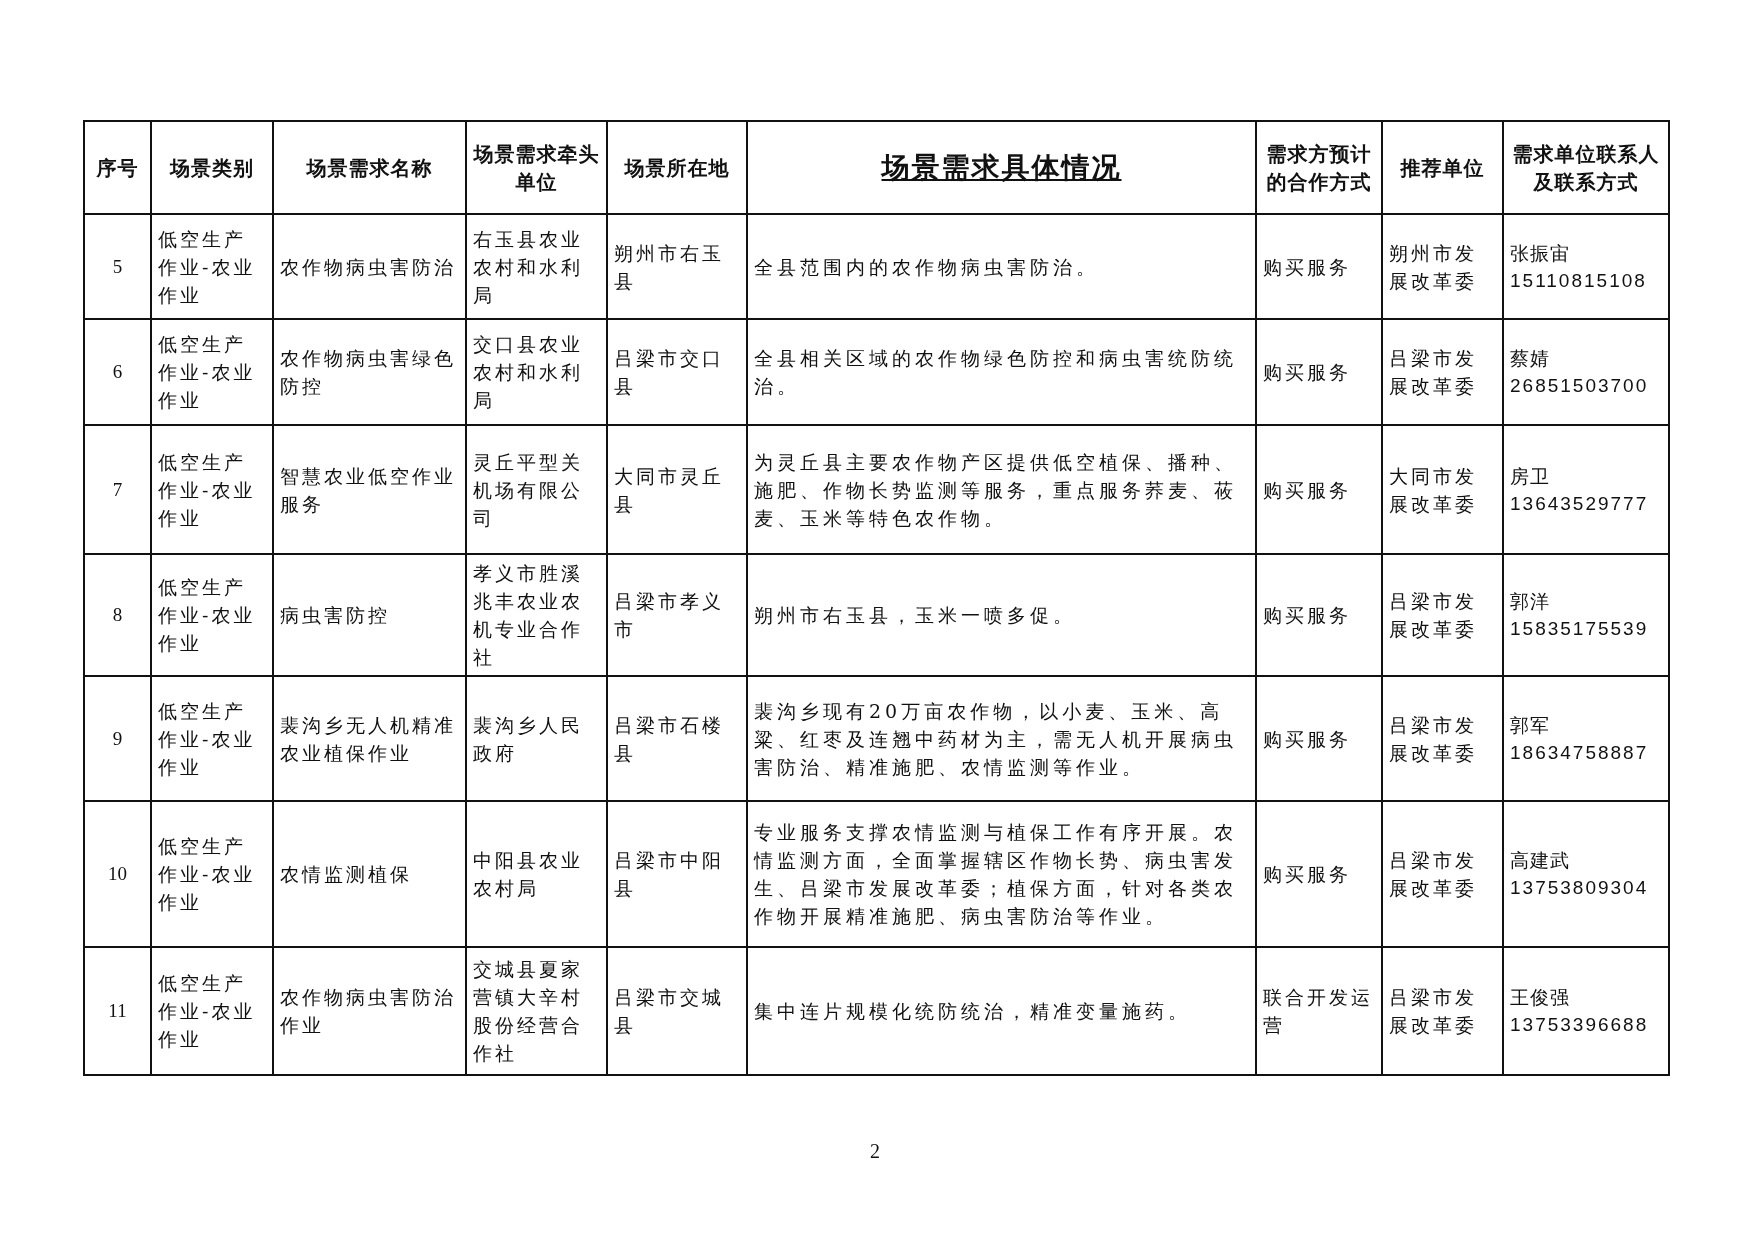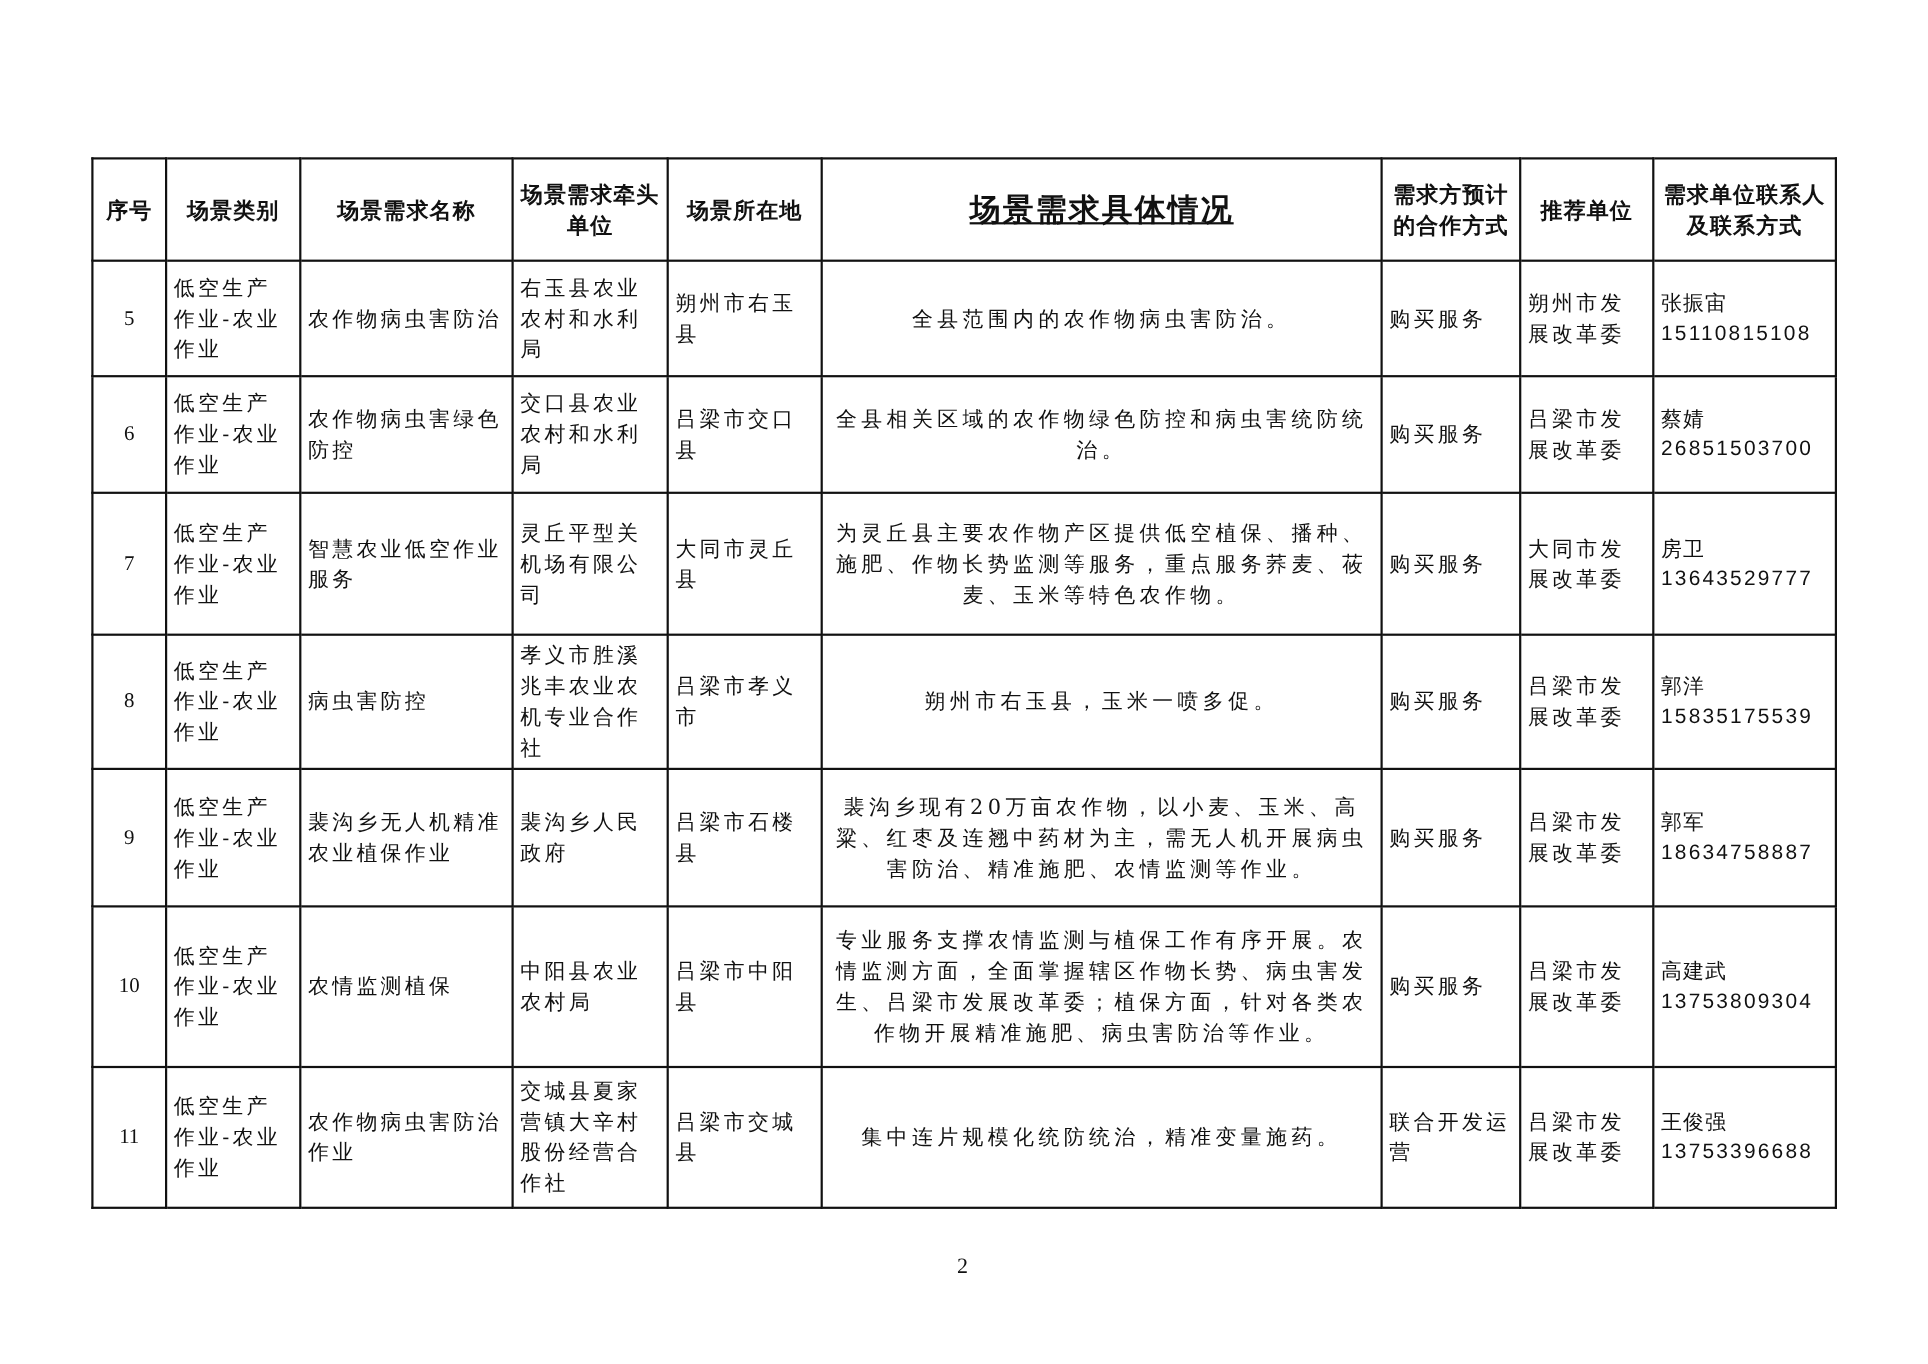--- a/index.html
+++ b/index.html
@@ -1,27 +1,27 @@
 <!DOCTYPE html>
 <html><head>
 <meta charset="utf-8">
 <style>
   html, body { margin: 0; padding: 0; background: #ffffff; }
   body { width: 1753px; height: 1240px; position: relative; overflow: hidden;
          font-family: "DejaVu Serif", "Liberation Serif", serif; color: #111; }
-  table.req { position: absolute; left: 83px; top: 120px; border-collapse: collapse; table-layout: fixed; margin-top: 23px; }
+  table.req { position: absolute; left: 83px; top: 120px; border-collapse: collapse; table-layout: fixed; }
   table.req td, table.req th { border: 2px solid #111; padding: 0 6px; vertical-align: middle; }
   th { font-family: "DejaVu Sans", "Liberation Sans", sans-serif; font-weight: bold; font-size: 20px; line-height: 28px; text-align: center; letter-spacing: 1px; }
   th.big { font-size: 28px; letter-spacing: 2px; text-decoration: underline; }
   td { font-size: 19px; line-height: 28px; letter-spacing: 3px; text-align: left; }
   td.num { text-align: center; letter-spacing: 0; font-family: "Liberation Serif", serif; font-size: 19px; }
   td.contact { letter-spacing: 1px; }
   td.contact .phone { font-family: Liberation Sans, sans-serif; font-size: 19px; letter-spacing: 2px; display: block; }
   td.contact .name { display: block; }
-  td.detail { letter-spacing: 4px; padding-right: 10px; text-align: center; }
+  td.detail { letter-spacing: 4px; padding-right: 10px; }
   .page-no { position: absolute; left: 870px; top: 1140px; font-family: "Liberation Serif", serif; font-size: 20px; }
 </style>
 </head>
 <body>
 
 <table class="req">
   <colgroup>
     <col style="width:67px">
       <col style="width:122px">
       <col style="width:193px">

